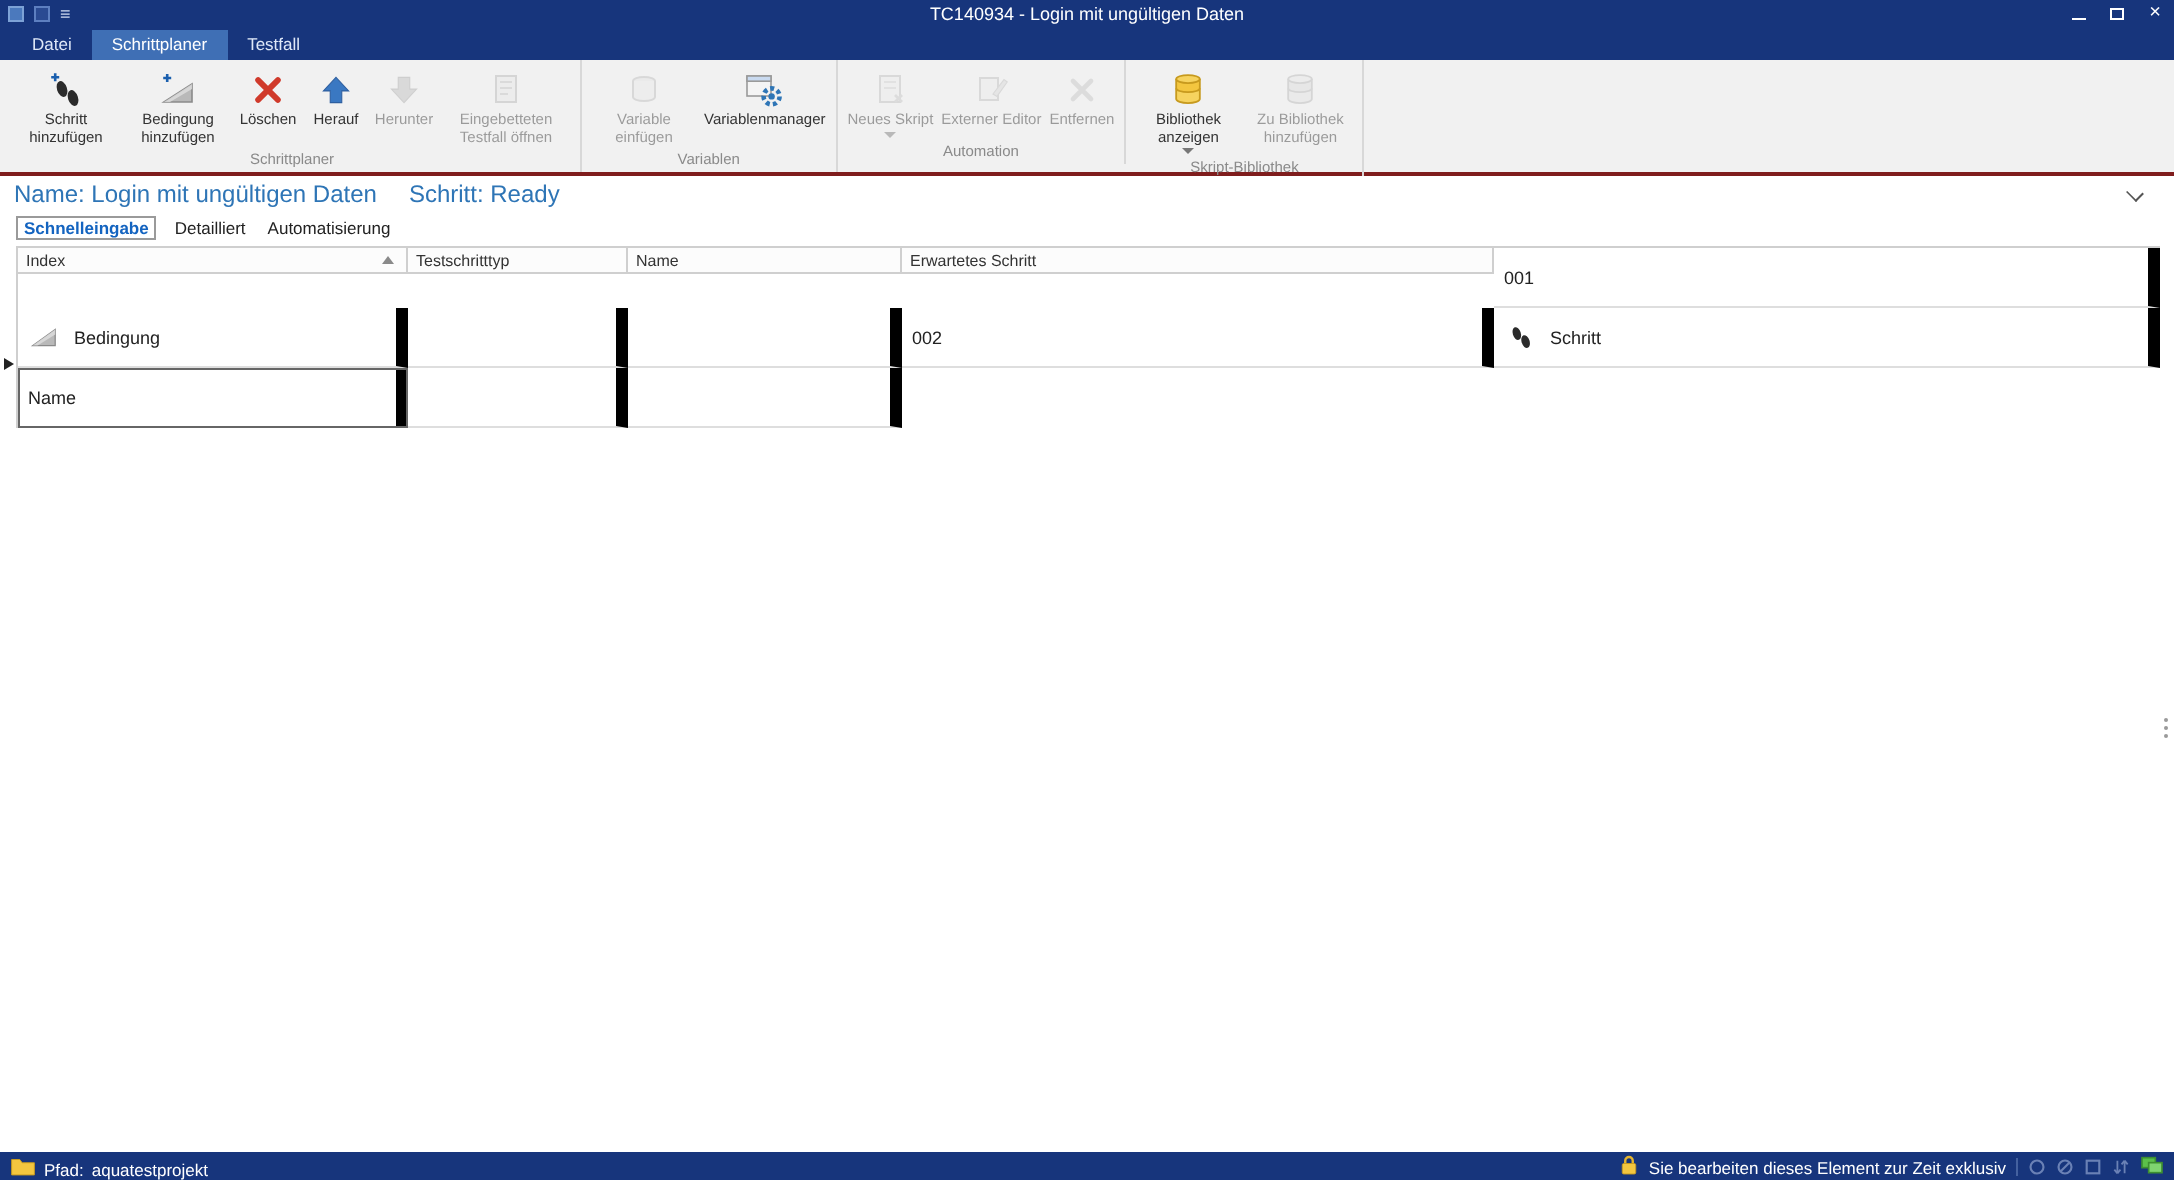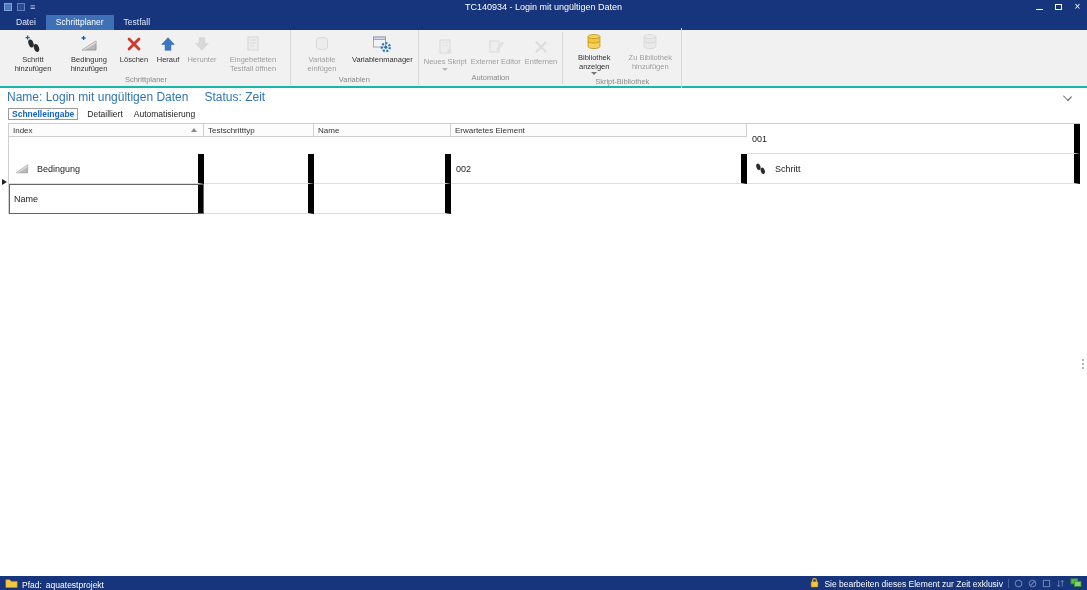--- a/index.html
+++ b/index.html
@@ -20,21 +20,21 @@
   .win-controls { margin-left:auto; display:flex; z-index:2; }
   .wc { width:19px; height:14px; display:flex; align-items:center; justify-content:center; }
   .wc-min-bar { width:7px; height:1px; background:#fff; margin-top:4px; }
   .wc-restore-box { width:7px; height:6px; border:1px solid #fff; }
   .wc-close-glyph { color:#fff; font-size:10px; line-height:1; }
   
   .tabrow { height:16px; background:#17357c; display:flex; align-items:flex-end; padding-left:6px; flex:0 0 auto; }
   .rtab { color:#dfe8f8; font-size:8.5px; padding:2px 10px 3px; cursor:default; }
   .rtab.active { background:#3f6fb5; color:#fff; }
   
-  .ribbon { height:58px; background:#f1f1f1; border-bottom:2px solid #14b8a6; display:flex; align-items:center; padding-left:2px; flex:0 0 auto; }
+  .ribbon { height:58px; background:#f1f1f1; border-bottom:2px solid #7f1d1d; display:flex; align-items:flex-start; padding-left:2px; flex:0 0 auto; }
   .rgroup { display:flex; flex-direction:column; border-right:1px solid #d8d8d8; padding:1px 3px 0; }
   .rbtns { display:flex; flex:1; align-items:flex-start; }
   .rbtn { min-width:34px; max-width:56px; display:flex; flex-direction:column; align-items:center; text-align:center; font-size:7.5px; line-height:1.15; color:#333; padding:2px 2px 0; cursor:default; }
   .rbtn.wide { max-width:68px; min-width:60px; }
   .rbtn .ricon { height:23px; display:flex; align-items:center; justify-content:center; }
   .rbtn.disabled { opacity:.45; filter:grayscale(1); }
   .rgroup-label { text-align:center; font-size:7.5px; color:#8a8a8a; padding:2px 2px 2px; }
   .drop-arrow { width:0; height:0; border-left:3px solid transparent; border-right:3px solid transparent; border-top:3px solid #777; margin-top:1px; }
   
   .docheader { height:18px; display:flex; align-items:center; gap:16px; padding-left:7px; background:#fff; color:#2e75b6; font-size:12px; position:relative; flex:0 0 auto; }
@@ -237,21 +237,21 @@
         <span>Zu Bibliothek hinzufügen</span>
       </div>
     </div>
     <div class="rgroup-label">Skript-Bibliothek</div>
   </div>
 
 </div>
 
 <div class="docheader">
   <span>Name: Login mit ungültigen Daten</span>
-  <span>Status: Zeit</span>
+  <span>Schritt: Ready</span>
   <span class="chev"></span>
 </div>
 
 <div class="viewtabs">
   <span class="vtab active">Schnelleingabe</span>
   <span class="vtab">Detailliert</span>
   <span class="vtab">Automatisierung</span>
 </div>
 
 <div class="tablewrap">
@@ -262,21 +262,21 @@
       <span>Index</span>
       <span class="sort-asc"></span>
     </div>
     <div class="hcell">
         <span>Testschritttyp</span>
       </div>
     <div class="hcell">
         <span>Name</span>
       </div>
     <div class="hcell">
-        <span>Erwartetes Element</span>
+        <span>Erwartetes Schritt</span>
       </div>
 
     <div class="cell">001</div>
     <div class="cell type-cell">
       <span>
         <svg width="16" height="16" viewBox="0 0 20 20">
           <polygon points="3,16 17,16 17,6" fill="#b9b9b9" stroke="#8a8a8a" stroke-width="0.8"></polygon>
           <polygon points="3,16 17,6 17,9 6,16" fill="#dedede" opacity="0.8"></polygon>
         </svg>
       </span>

